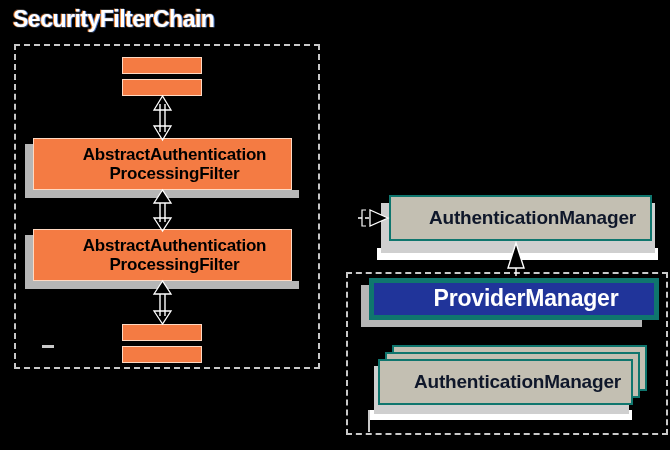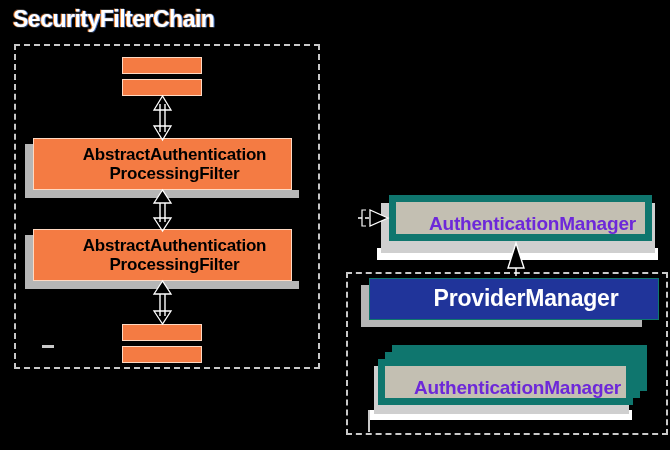--- a/index.html
+++ b/index.html
@@ -68,34 +68,33 @@
   }
   
   .orange-shadow{
     position:absolute;
     background:#b6b6b6;
   }
 
   
   .iface-box{
     background:#c3bfb2;
-    border:7px solid #0f766e;
-    color:#6d28d9;
+    border:2px solid #0f766e;
+    color:#0f172a;
     font-weight:bold;
     font-size:19px;
     letter-spacing:-0.2px;
-    align-items:flex-end;
   }
   .iface-shadow{ position:absolute; background:#cfcfcf; }
   .iface-shadow-white{ position:absolute; background:#ffffff; }
 
   
   .blue-box{
     background:#20349a;
-    border:1px solid #0f766e;
+    border:5px solid #0f766e;
     color:#ffffff;
     font-weight:bold;
     font-size:23px;
     letter-spacing:-0.2px;
   }
   .blue-shadow{ position:absolute; background:#b6b6b6; }
 
   svg.overlay{position:absolute;left:0;top:0;width:670px;height:450px;pointer-events:none;}
   .lbl{ padding:0 6px;margin-left:24px; }
 </style>

